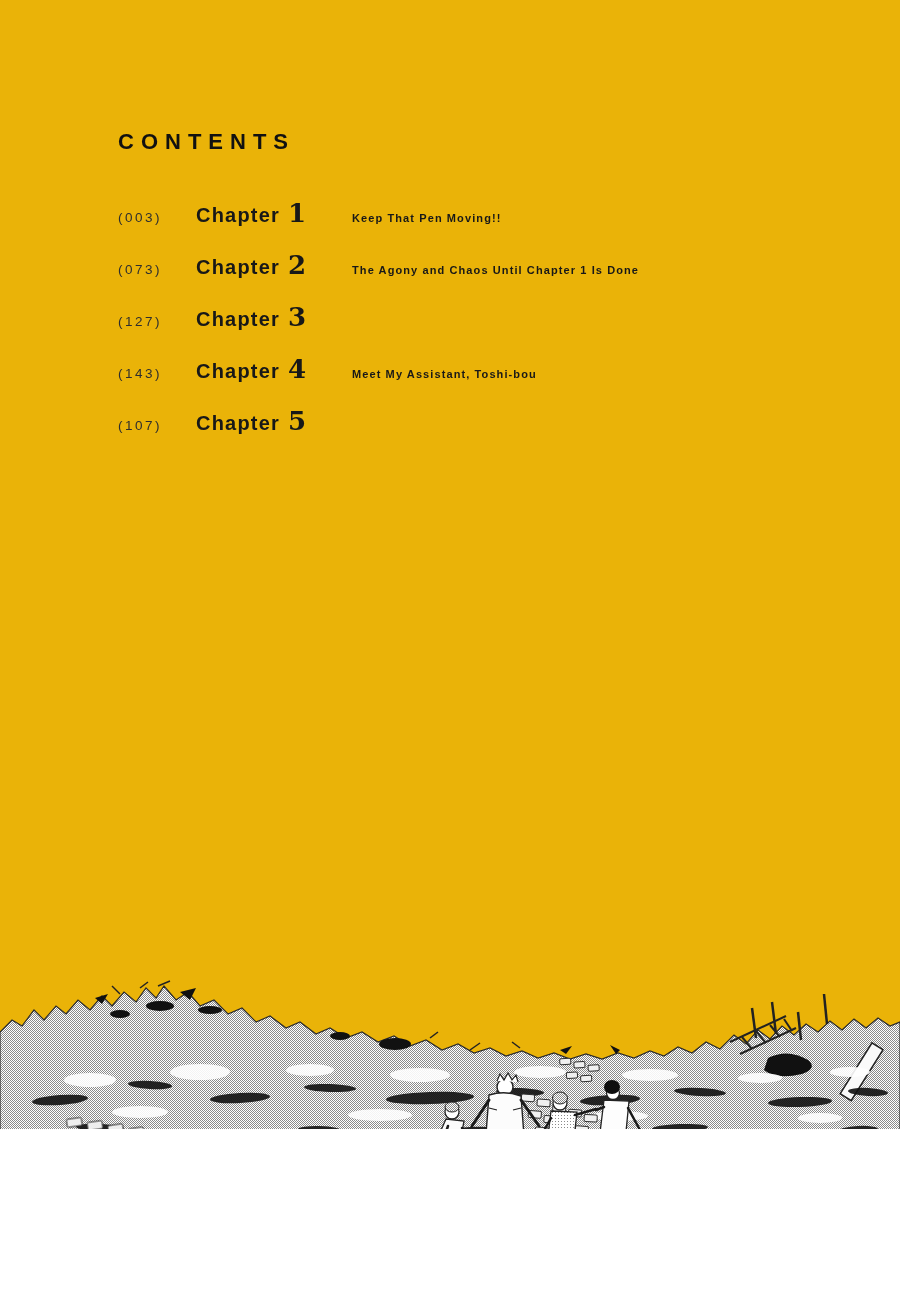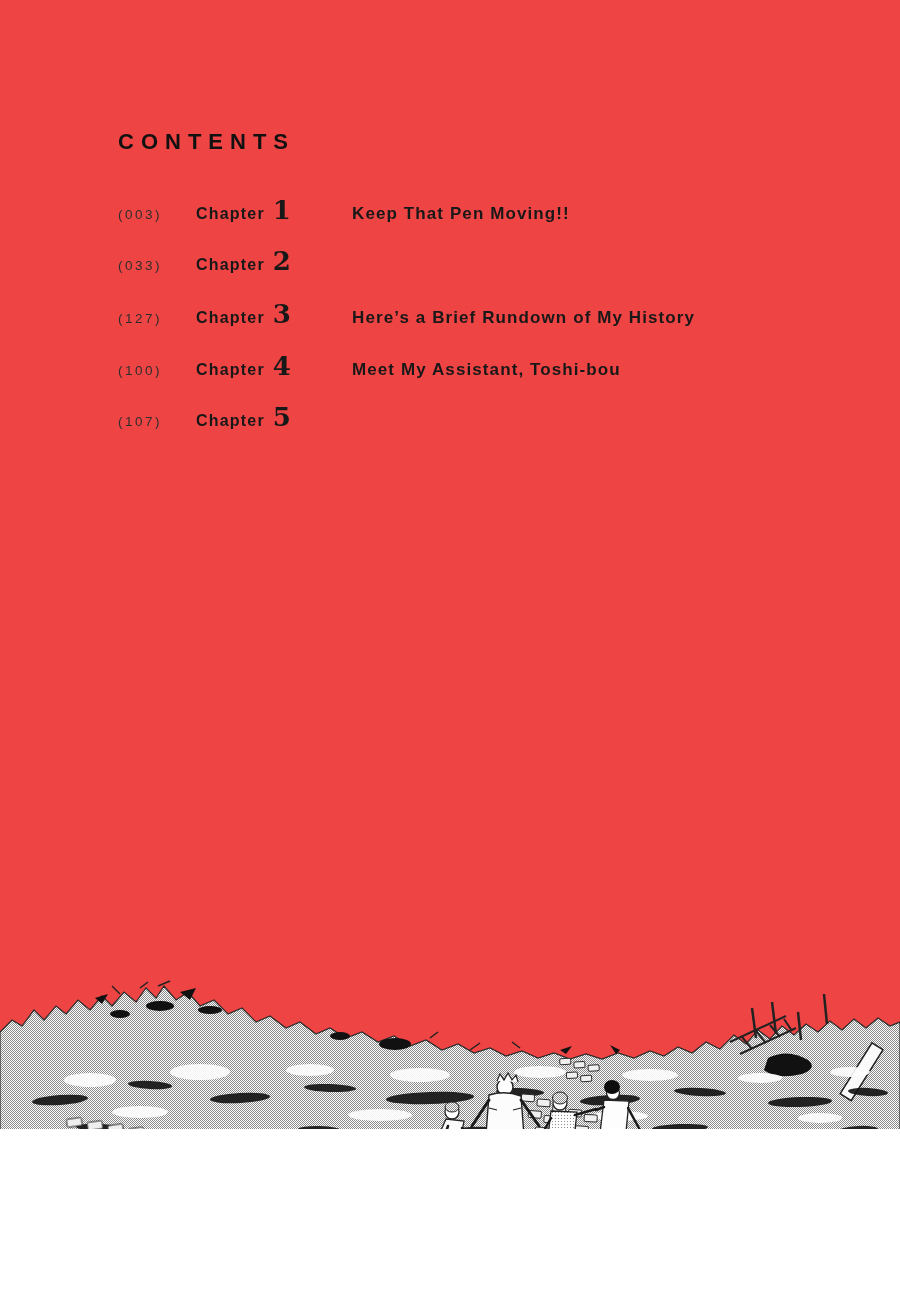--- a/index.html
+++ b/index.html
@@ -1,43 +1,43 @@
 <!DOCTYPE html>
 <html><head>
 <meta charset="utf-8">
 <style>
   html,body{margin:0;padding:0;background:#ffffff;}
   .page{
-    position:relative;width:900px;height:1129px;background:#ef4444;
+    position:relative;width:900px;height:1129px;background:#eab308;
     font-family:"Liberation Sans",sans-serif;color:#1a1a1a;overflow:hidden;
   }
   .contents-heading{
     position:absolute;left:118px;top:129px;
     font-size:22px;font-weight:800;letter-spacing:7px;color:#111;
     font-family:"Liberation Sans",sans-serif;
   }
   .toc{position:absolute;left:118px;top:204px;width:700px;}
   .toc-row{
     display:flex;align-items:baseline;height:52px;
   }
   .toc-page{
     width:78px;flex:0 0 78px;
     font-size:13.5px;font-weight:400;letter-spacing:2.5px;color:#2e2e2e;
   }
   .toc-chapter{
     width:156px;flex:0 0 156px;display:flex;align-items:baseline;gap:8px;
   }
   .toc-chapter-label{
-    font-size:16px;font-weight:700;letter-spacing:1.2px;color:#181818;
+    font-size:20px;font-weight:700;letter-spacing:1.2px;color:#181818;
   }
   .toc-chapter-number{
     font-family:"DejaVu Serif",serif;font-size:26px;font-weight:700;color:#181818;line-height:0;
   }
   .toc-title{
-    font-size:17px;font-weight:700;letter-spacing:1.1px;color:#181818;white-space:nowrap;
+    font-size:11px;font-weight:700;letter-spacing:1.1px;color:#181818;white-space:nowrap;
   }
   .illustration{position:absolute;left:0;top:980px;width:900px;height:311px;}
   svg{display:block;}
   .sign-text{
     font-family:"Liberation Sans",sans-serif;font-size:7px;font-weight:700;letter-spacing:.5px;fill:#111;
   }
 </style>
 </head>
 <body>
 
@@ -48,36 +48,36 @@
   <div class="toc">
     <div class="toc-row">
       <span class="toc-page">(003)</span>
       <span class="toc-chapter">
         <span class="toc-chapter-label">Chapter</span>
         <span class="toc-chapter-number">1</span>
       </span>
       <span class="toc-title">Keep That Pen Moving!!</span>
     </div>
     <div class="toc-row">
-      <span class="toc-page">(033)</span>
+      <span class="toc-page">(073)</span>
       <span class="toc-chapter">
         <span class="toc-chapter-label">Chapter</span>
         <span class="toc-chapter-number">2</span>
       </span>
+      <span class="toc-title">The Agony and Chaos Until Chapter 1 Is Done</span>
     </div>
     <div class="toc-row">
       <span class="toc-page">(127)</span>
       <span class="toc-chapter">
         <span class="toc-chapter-label">Chapter</span>
         <span class="toc-chapter-number">3</span>
       </span>
-      <span class="toc-title">Here’s a Brief Rundown of My History</span>
-    </div>
-    <div class="toc-row">
-      <span class="toc-page">(100)</span>
+    </div>
+    <div class="toc-row">
+      <span class="toc-page">(143)</span>
       <span class="toc-chapter">
         <span class="toc-chapter-label">Chapter</span>
         <span class="toc-chapter-number">4</span>
       </span>
       <span class="toc-title">Meet My Assistant, Toshi-bou</span>
     </div>
     <div class="toc-row">
       <span class="toc-page">(107)</span>
       <span class="toc-chapter">
         <span class="toc-chapter-label">Chapter</span>

